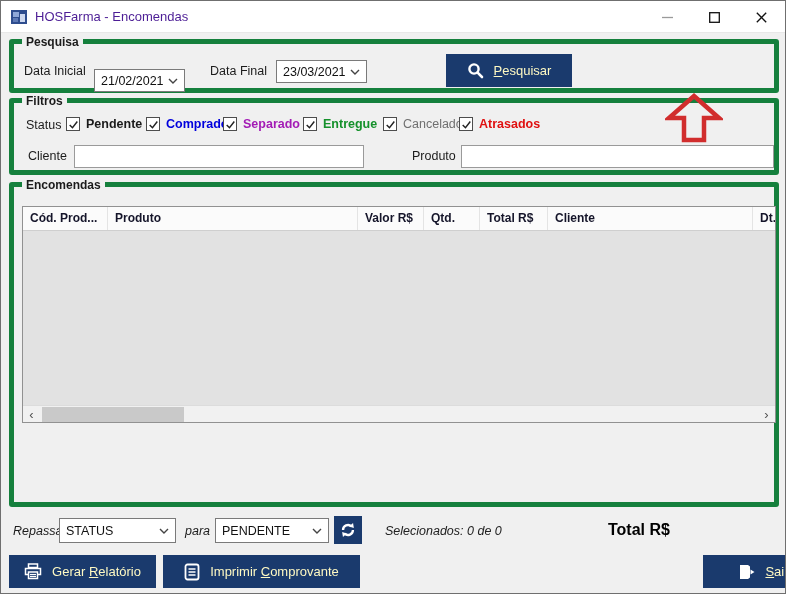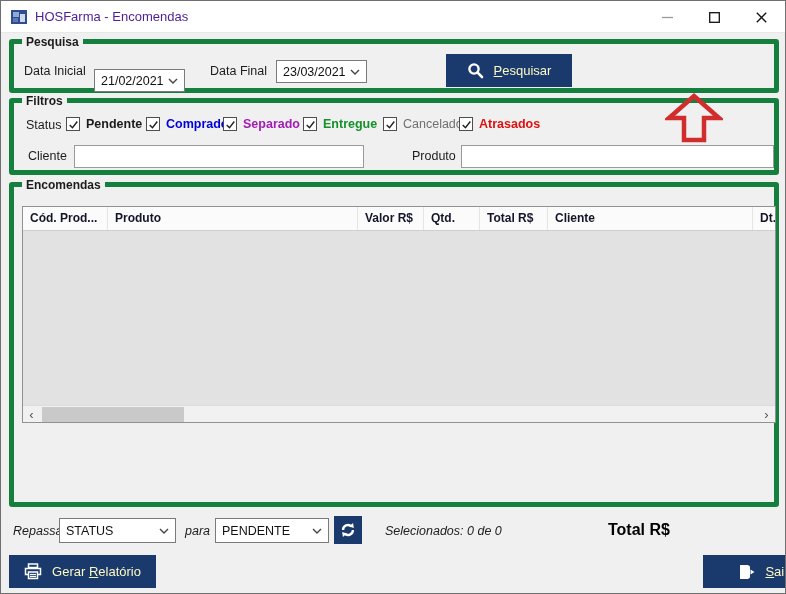--- a/index.html
+++ b/index.html
@@ -276,20 +276,31 @@
       <svg width="18" height="17" viewBox="0 0 18 17">
         <rect x="4.5" y="1" width="9" height="3.5" fill="none" stroke="#fff" stroke-width="1.5"></rect>
         <rect x="1.5" y="5.5" width="15" height="6" fill="none" stroke="#fff" stroke-width="1.5"></rect>
         <rect x="4.5" y="9" width="9" height="6.5" fill="#1a3a6d" stroke="#fff" stroke-width="1.5"></rect>
         <line x1="6" y1="11.5" x2="12" y2="11.5" stroke="#fff" stroke-width="1.2"></line>
         <line x1="6" y1="13.5" x2="12" y2="13.5" stroke="#fff" stroke-width="1.2"></line>
       </svg>
     </span>
     <span><span>Gerar </span><span class="accel">R</span><span>elatório</span></span>
   </button>
+  <button class="navy-btn" style="left:162px; top:554px; width:197px; height:33px;">
+    <span class="icon-box">
+      <svg width="16" height="18" viewBox="0 0 16 18">
+        <rect x="1.5" y="1.5" width="13" height="15" rx="2" fill="none" stroke="#fff" stroke-width="1.8"></rect>
+        <line x1="4.5" y1="6" x2="11.5" y2="6" stroke="#fff" stroke-width="1.5"></line>
+        <line x1="4.5" y1="9" x2="11.5" y2="9" stroke="#fff" stroke-width="1.5"></line>
+        <line x1="4.5" y1="12" x2="11.5" y2="12" stroke="#fff" stroke-width="1.5"></line>
+      </svg>
+    </span>
+    <span><span>Imprimir </span><span class="accel">C</span><span>omprovante</span></span>
+  </button>
   <button class="navy-btn" style="left:657px; top:554px; width:121px; height:33px;margin-left:45px;">
     <span class="icon-box">
       <svg width="17" height="18" viewBox="0 0 17 18">
         <path d="M2 2 h8 v14 h-8 z M10 2 l2 1.5 v11 l-2 1.5" fill="#fff"></path>
         <polygon points="12.5,6.5 16.5,9 12.5,11.5" fill="#fff"></polygon>
       </svg>
     </span>
     <span><span></span><span class="accel">S</span><span>air</span></span>
   </button>
 

